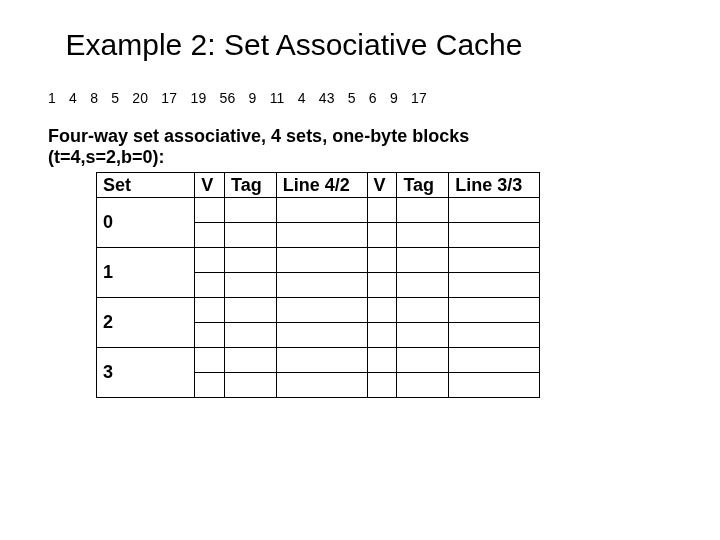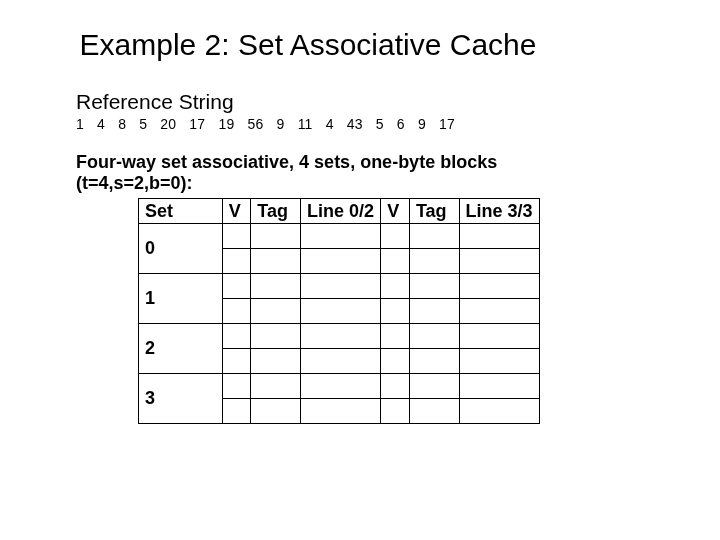--- a/index.html
+++ b/index.html
@@ -8,21 +8,21 @@
     padding: 0;
     width: 720px;
     height: 540px;
     background: #fff;
     font-family: Verdana, Geneva, sans-serif;
     color: #000;
   }
   .slide {
     width: 588px;
     height: 540px;
-    padding: 18px 48px 0 76px;
+    padding: 18px 48px 0 48px;
     position: relative;
   }
   .title {
     font-size: 30px;
     text-align: center;
     margin: 10px 0 28px 0;
     font-weight: 400;
   }
   .subhead {
     font-size: 21px;
@@ -35,21 +35,21 @@
     letter-spacing: 0.2px;
     word-spacing: 9px;
   }
   .desc {
     font-size: 18px;
     font-weight: 700;
     margin: 0 0 4px 0;
   }
   table.cache {
     border-collapse: collapse;
-    margin-left: 62px;
+    margin-left: 48px;
     table-layout: fixed;
   }
   table.cache th, table.cache td {
     border: 1.5px solid #000;
     font-size: 18px;
     font-weight: 700;
     text-align: left;
     padding: 0 6px;
     height: 25px;
     vertical-align: middle;
@@ -60,41 +60,40 @@
   .col-tag   { width: 52px; }
   .col-line  { width: 92px; }
   .set-label { padding-left: 8px; }
 </style>
 </head>
 <body>
 
 <div class="slide">
   <h1 class="title">Example 2: Set Associative Cache</h1>
 
-  <div class="subhead">Reference String</div>
   <div class="refstring">1 4 8 5 20 17 19 56 9 11 4 43 5 6 9 17</div>
 
   <div class="desc">Four-way set associative, 4 sets, one-byte blocks (t=4,s=2,b=0):</div>
 
   <table class="cache">
     <colgroup>
       <col class="col-set">
         <col class="col-v">
         <col class="col-tag">
         <col class="col-line">
       <col class="col-v">
         <col class="col-tag">
         <col class="col-line">
     </colgroup>
     <thead>
       <tr>
         <th>Set</th>
         <th>V</th>
         <th>Tag</th>
-        <th>Line 0/2</th>
+        <th>Line 4/2</th>
         <th>V</th>
         <th>Tag</th>
         <th>Line 3/3</th>
       </tr>
     </thead>
     <tbody>
         <tr>
           <td class="set-label" rowspan="2">0</td>
           <td></td>
           <td></td>

